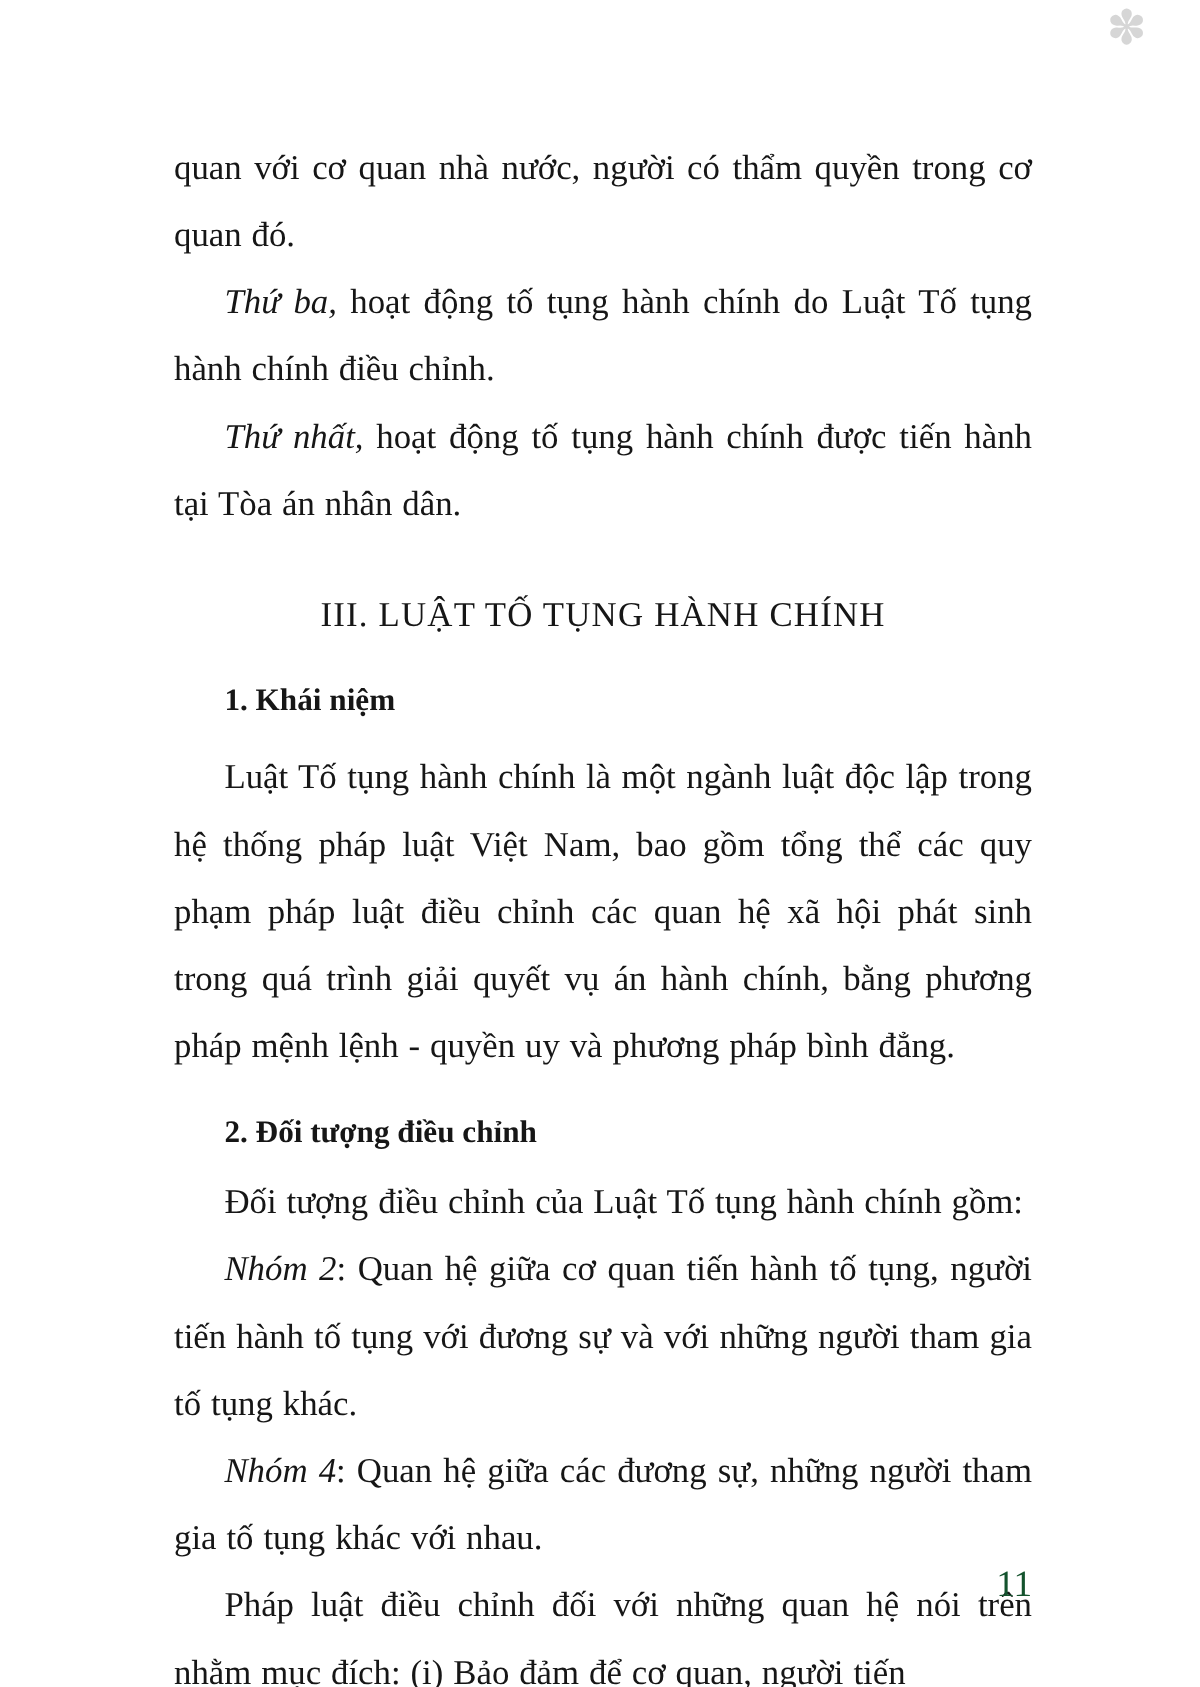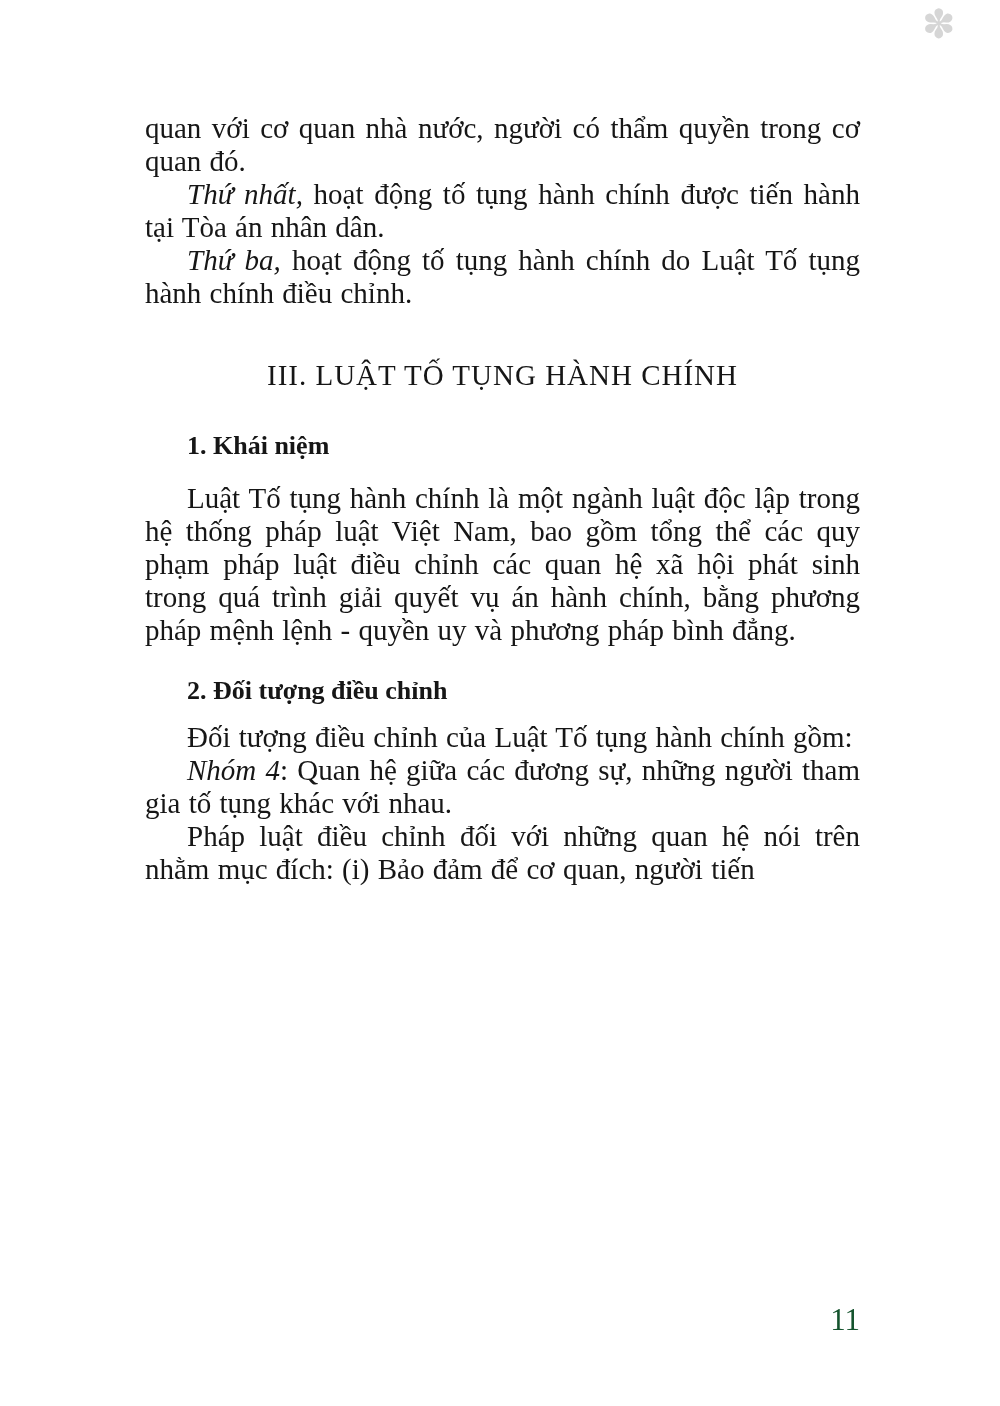--- a/index.html
+++ b/index.html
@@ -29,21 +29,21 @@
   }
   .content {
     position: absolute;
     left: 145px;
     top: 112px;
     width: 715px;
   }
   .content p {
     margin: 0;
     font-size: 29px;
-    line-height: 33px;
+    line-height: 56px;
     text-align: justify;
     word-spacing: 1px;
   }
   .indent {
     text-indent: 42px;
   }
   .ital {
     font-style: italic;
   }
   .section-title {
@@ -81,35 +81,36 @@
 <body>
 
 <div class="page">
 
   <span class="ornament">✽</span>
 
   <div class="content">
 
     <p>quan với cơ quan nhà nước, người có thẩm quyền trong cơ quan đó.</p>
 
+    <p class="indent"><span class="ital">Thứ ba,</span><span> hoạt động tố tụng hành chính do Luật Tố tụng hành chính điều chỉnh.</span></p>
+
     <p class="indent"><span class="ital">Thứ nhất,</span><span> hoạt động tố tụng hành chính được tiến hành tại Tòa án nhân dân.</span></p>
-
-    <p class="indent"><span class="ital">Thứ ba,</span><span> hoạt động tố tụng hành chính do Luật Tố tụng hành chính điều chỉnh.</span></p>
 
     <h2 class="section-title">III. LUẬT TỐ TỤNG HÀNH CHÍNH</h2>
 
     <h3 class="sub-title first">1. Khái niệm</h3>
 
     <p class="indent">Luật Tố tụng hành chính là một ngành luật độc lập trong hệ thống pháp luật Việt Nam, bao gồm tổng thể các quy phạm pháp luật điều chỉnh các quan hệ xã hội phát sinh trong quá trình giải quyết vụ án hành chính, bằng phương pháp mệnh lệnh - quyền uy và phương pháp bình đẳng.</p>
 
     <h3 class="sub-title">2. Đối tượng điều chỉnh</h3>
 
     <p class="indent">Đối tượng điều chỉnh của Luật Tố tụng hành chính gồm:</p>
 
 
+    <p class="indent"><span class="ital">Nhóm 2</span><span>: Quan hệ giữa cơ quan tiến hành tố tụng, người tiến hành tố tụng với đương sự và với những người tham gia tố tụng khác.</span></p>
 
     <p class="indent"><span class="ital">Nhóm 4</span><span>: Quan hệ giữa các đương sự, những người tham gia tố tụng khác với nhau.</span></p>
 
     <p class="indent">Pháp luật điều chỉnh đối với những quan hệ nói trên nhằm mục đích: (i) Bảo đảm để cơ quan, người tiến</p>
 
   </div>
 
   <div class="pageno">11</div>
 
 </div>

